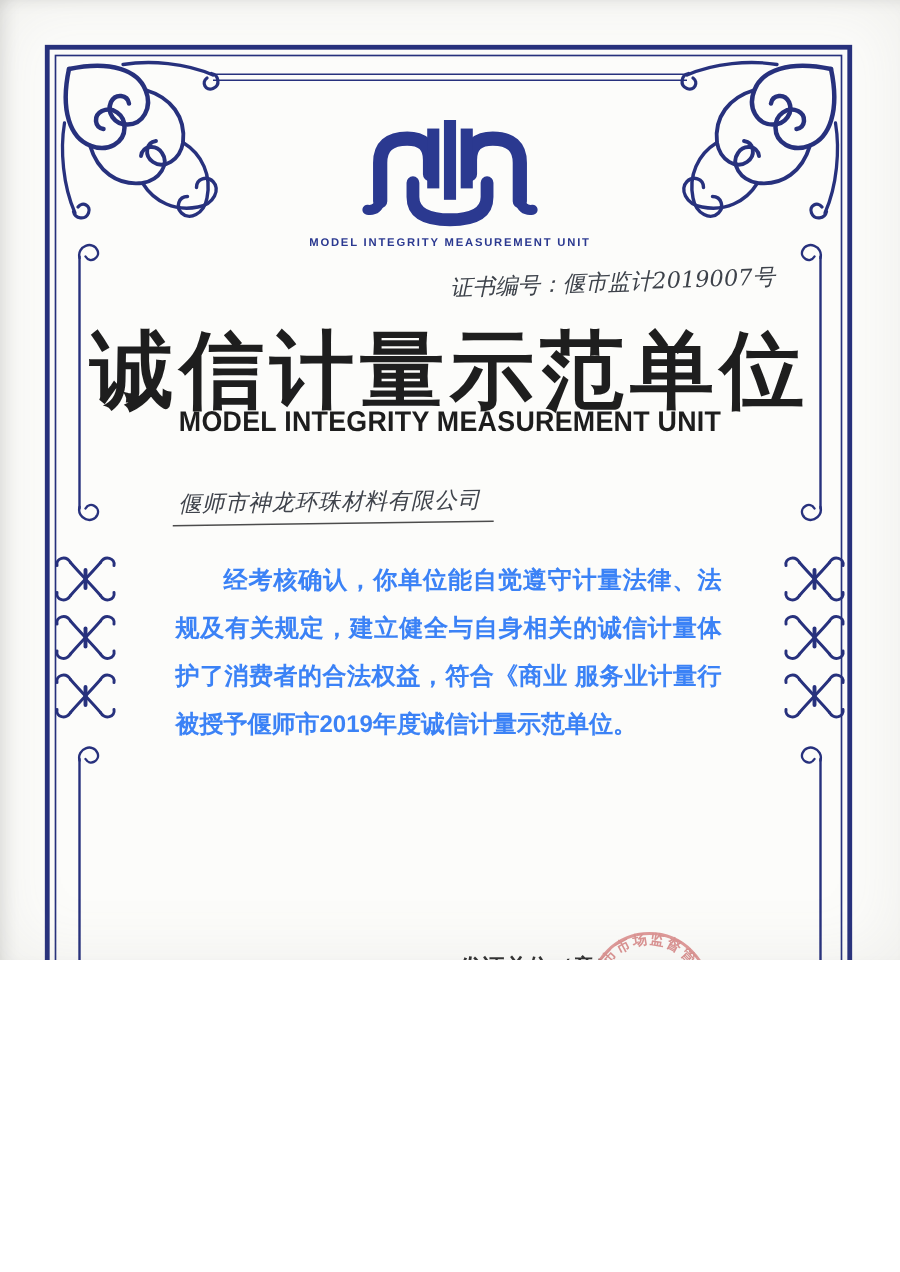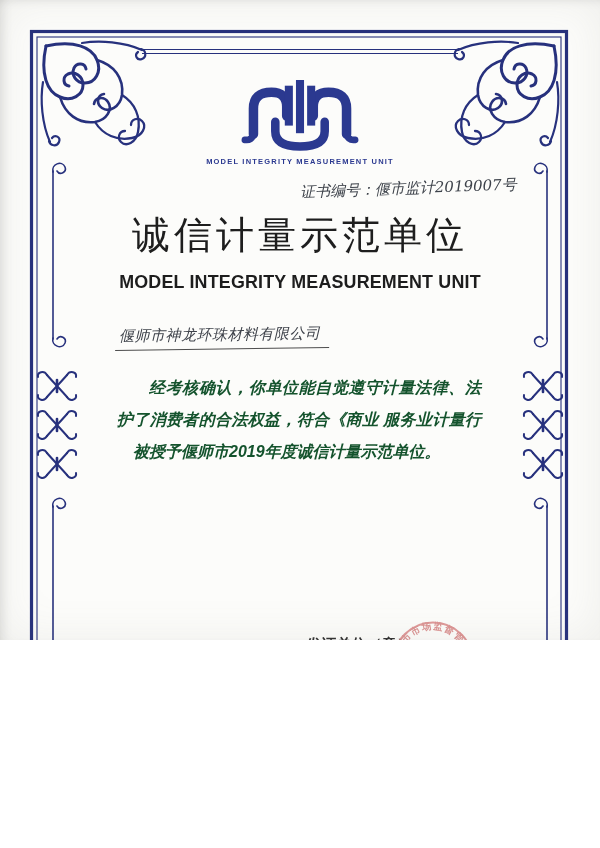--- a/index.html
+++ b/index.html
@@ -30,47 +30,47 @@
     left:300px;top:183px;width:215px;
     font-family:"DejaVu Serif","Liberation Serif",serif;
     font-style:italic;font-size:15px;color:#3d424a;
     transform:rotate(-2deg);transform-origin:left center;
     white-space:nowrap;
   }
 
   .title{
     left:0;right:0;top:210px;text-align:center;
     font-family:"Liberation Serif","DejaVu Serif",serif;
-    font-weight:400;font-size:38px;letter-spacing:4px;
+    font-weight:700;font-size:56px;letter-spacing:4px;
     color:#1e1e1e;
   }
   .subtitle{
     left:0;right:0;top:271px;text-align:center;
     font-size:19px;font-weight:800;letter-spacing:0.2px;
     color:#1d1d1d;transform:scaleX(0.94);transform-origin:center;
     white-space:nowrap;
   }
 
   .awardee{
     left:115px;top:327px;display:inline-block;
     font-family:"DejaVu Serif","Liberation Serif",serif;
     font-style:italic;font-size:15px;color:#3f434b;
     padding:0 8px 4px 4px;border-bottom:1.6px solid #4c4c4c;
     transform:rotate(-0.8deg);transform-origin:left center;
     white-space:nowrap;letter-spacing:0.5px;
   }
 
-  .body-block{left:117px;top:372px;width:364px;color:#14532d;font-style:italic;}
+  .body-block{left:117px;top:372px;width:364px;color:#3b82f6;}
   .bline{
     height:32px;line-height:32px;font-size:16px;font-weight:600;
     text-align:justify;text-align-last:justify;
     white-space:nowrap;
   }
   .bline.first{text-indent:32px;}
-  .bline.last{text-align-last:left;margin-left:16px;}
+  .bline.last{text-align-last:left;}
 
   .issuer-label{
     left:307px;top:635px;font-size:14.5px;font-weight:600;
     letter-spacing:0.5px;color:#333;white-space:nowrap;
   }
   .seal-svg{left:388px;top:617px;width:90px;height:90px;}
 
   .issuer{
     left:0;right:0;top:744px;text-align:center;
     font-size:18px;font-weight:700;letter-spacing:1.5px;color:#383838;
@@ -152,20 +152,21 @@
     <span>证书编号：</span><span>偃市监计2019007号</span>
   </div>
 
   <div class="abs title">诚信计量示范单位</div>
   <div class="abs subtitle">MODEL INTEGRITY MEASUREMENT UNIT</div>
 
   <div class="abs awardee">偃师市神龙环珠材料有限公司</div>
 
   <div class="abs body-block">
     <div class="bline first">经考核确认，你单位能自觉遵守计量法律、法</div>
+    <div class="bline">规及有关规定，建立健全与自身相关的诚信计量体</div>
     <div class="bline">护了消费者的合法权益，符合《商业 服务业计量行</div>
     <div class="bline last">被授予偃师市2019年度诚信计量示范单位。</div>
   </div>
 
   <div class="abs issuer-label">发证单位（章）：</div>
 
   <svg class="abs seal-svg" viewBox="0 0 100 100" aria-hidden="true">
     <g opacity="0.82">
       <circle cx="50" cy="50" r="44" fill="none" stroke="#d98585" stroke-width="2.2"></circle>
       <path id="sarc" d="M15.5,62 A36.5,36.5 0 1 1 84.5,62" fill="none"></path>

